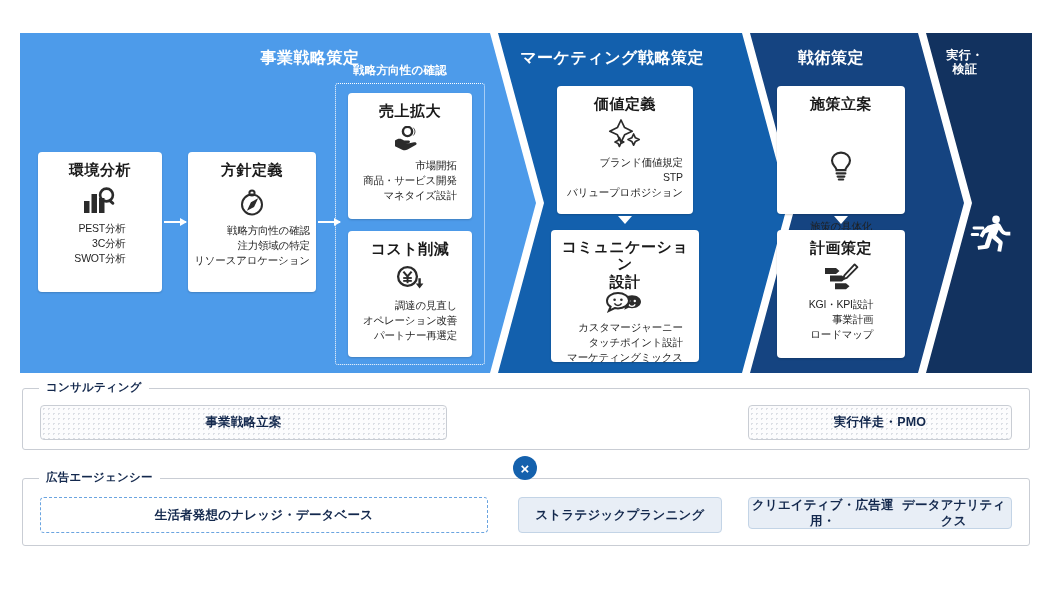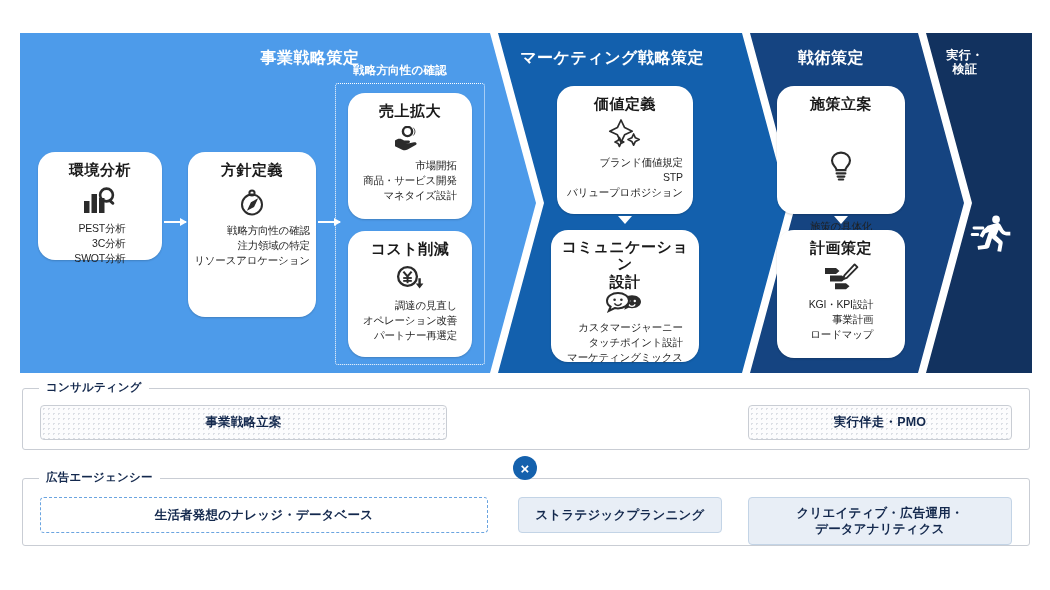--- a/index.html
+++ b/index.html
@@ -13,21 +13,21 @@
 
   
   .band-wrap { position: absolute; left: 20px; top: 33px; width: 1012px; height: 340px; }
   .band-label {
     position: absolute; color: #ffffff; font-weight: bold;
     letter-spacing: .5px; text-align: center; line-height: 1.2;
   }
 
   
   .card {
-    position: absolute; background: #ffffff; border-radius: 17px;
+    position: absolute; background: #ffffff; border-radius: 4px;
     display: flex; flex-direction: column; align-items: center;
     justify-content: flex-start; padding: 9px 4px 8px;
     box-shadow: 0 1px 2px rgba(0,0,0,.18);
   }
   .card-title {
     font-size: 15px; font-weight: bold; color: #1a1a1a;
     letter-spacing: .5px; text-align: center; line-height: 1.15;
   }
   .card-icon { margin: 7px 0 6px; display: flex; align-items: center; justify-content: center; }
   .card-desc {
@@ -122,41 +122,41 @@
     <div style="position:absolute; left:950px; top:178px;">
       <svg width="44" height="44" viewBox="0 0 24 24" fill="#ffffff">
         <circle cx="14.2" cy="4.6" r="2.1"></circle>
         <path d="M9.6 8.1 L14.6 6.6 C15.4 6.4 16.2 6.7 16.6 7.4 L18.2 10.2 C18.6 10.9 19.3 11.3 20.1 11.3 L22 11.3 L22 13.3 L19.9 13.3 C18.4 13.3 17.0 12.5 16.3 11.2 L15.7 10.2 L14.3 13.4 L17.2 16.1 C17.7 16.5 17.9 17.1 17.8 17.7 L17.0 22.2 L14.9 21.9 L15.6 18.0 L12.0 14.9 L10.6 19.3 C10.4 20.0 9.8 20.5 9.0 20.6 L4.4 21.2 L4.1 19.1 L8.0 18.6 L10.3 11.5 L8.4 12.2 L7.0 14.6 L5.2 13.6 L6.8 10.7 C7.1 10.2 7.5 9.8 8.1 9.6 Z"></path>
         <rect x="1.4" y="8.4" width="6.4" height="1.7" rx=".8"></rect>
         <rect x="0.4" y="12.0" width="4.6" height="1.7" rx=".8"></rect>
       </svg>
     </div>
   </div>
 
-  <div class="card" style="left:38px; top:152px; width:124px; height:108px;">
+  <div class="card" style="left:38px; top:152px; width:124px; height:140px;">
     <div class="card-title">環境分析</div>
     <div class="card-icon">
       <svg width="34" height="30" viewBox="0 0 34 30" fill="#2b2b2b">
         <rect x="1" y="16" width="5.5" height="12"></rect>
         <rect x="8.5" y="9" width="5.5" height="19"></rect>
         <rect x="16" y="13" width="5.5" height="15"></rect>
         <circle cx="23.5" cy="10" r="6.4" fill="none" stroke="#2b2b2b" stroke-width="2.6"></circle>
         <rect x="27.4" y="14.2" width="6" height="2.8" rx="1.3" transform="rotate(42 27.4 14.2)"></rect>
       </svg>
     </div>
     <div class="card-desc">
       <div>PEST分析</div>
       <div>3C分析</div>
       <div>SWOT分析</div>
     </div>
   </div>
 
   <div class="conn" style="left:164px; top:221px; width:22px;"></div>
 
-  <div class="card" style="left:188px; top:152px; width:128px; height:165px;">
+  <div class="card" style="left:188px; top:152px; width:128px; height:140px;">
     <div class="card-title">方針定義</div>
     <div class="card-icon">
       <svg width="32" height="32" viewBox="0 0 32 32" fill="none" stroke="#2b2b2b" stroke-width="2">
         <circle cx="16" cy="8" r="2.6"></circle>
         <circle cx="16" cy="19.5" r="10"></circle>
         <path d="M20.8 14.7 L17.6 21.5 L12.2 24.4 L15.4 17.6 Z" fill="#2b2b2b" stroke-width="1.2"></path>
       </svg>
     </div>
     <div class="card-desc">
       <div>戦略方向性の確認</div>
@@ -286,18 +286,18 @@
   <div class="chip chip-dotted" style="left:40px; top:405px; width:407px; height:35px;">事業戦略立案</div>
   <div class="chip chip-dotted" style="left:748px; top:405px; width:264px; height:35px;">実行伴走・PMO</div>
 
   <div class="x-badge" style="left:513px; top:456px;">×</div>
 
   <div class="fs" style="left:22px; top:478px; width:1008px; height:68px;">
     <div class="fs-legend">広告エージェンシー</div>
   </div>
   <div class="chip chip-dashed" style="left:40px; top:497px; width:448px; height:36px;">生活者発想のナレッジ・データベース</div>
   <div class="chip chip-fill" style="left:518px; top:497px; width:204px; height:36px;">ストラテジックプランニング</div>
-  <div class="chip chip-fill" style="left:748px; top:497px; width:264px; height:48px; flex-direction:column;">
+  <div class="chip chip-fill" style="left:748px; top:497px; width:264px; height:32px; flex-direction:row;">
     <div>クリエイティブ・広告運用・</div>
     <div>データアナリティクス</div>
   </div>
 
 </div>
 
 </body></html>

